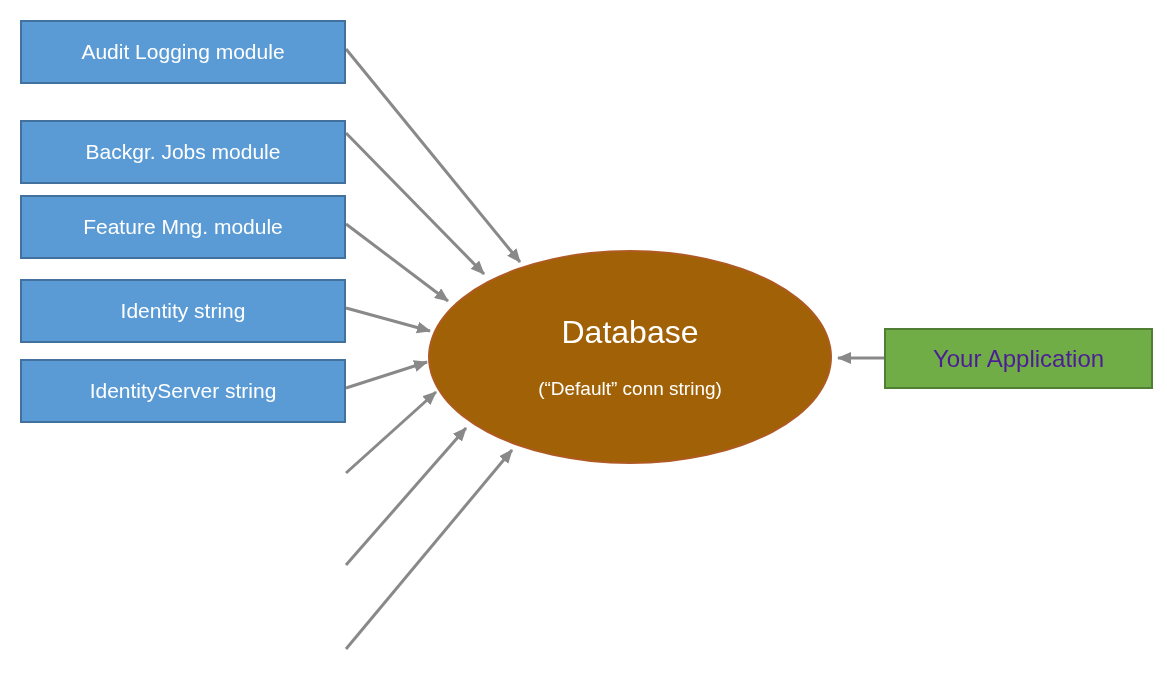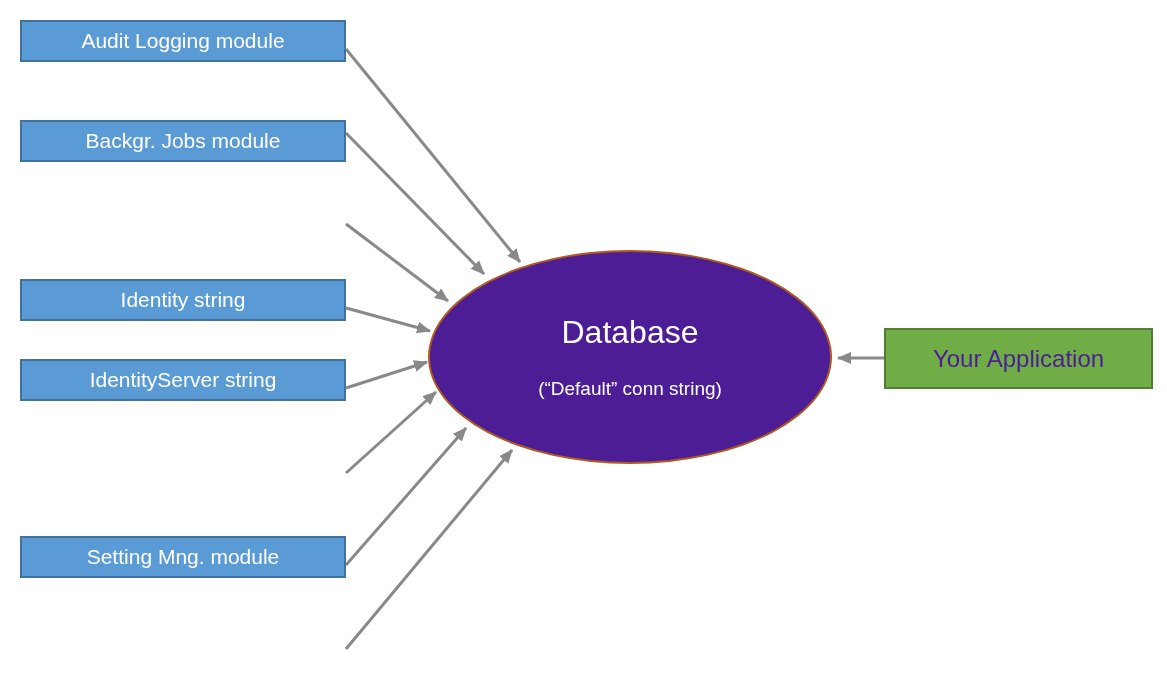--- a/index.html
+++ b/index.html
@@ -6,32 +6,32 @@
   body{font-family:"Liberation Sans", sans-serif;}
   .canvas{
     position:relative;
     width:1167px;height:694px;
     background:#ffffff;
     overflow:hidden;
   }
   .connectors{position:absolute;left:0;top:0;width:1167px;height:694px;}
   .module{
     position:absolute;
-    left:20px;width:326px;height:42px;
+    left:20px;width:326px;height:64px;
     background:#5B9BD5;
     border:2px solid #41719C;
     box-sizing:border-box;
     display:flex;align-items:center;justify-content:center;
     color:#ffffff;font-size:21px;
     text-align:center;
   }
   .db-ellipse{
     position:absolute;
     left:428px;top:250px;width:404px;height:214px;
-    background:#4c1d95;
+    background:#a16207;
     border:2px solid #AE5A21;
     border-radius:50%;
     box-sizing:border-box;
     display:flex;flex-direction:column;align-items:center;justify-content:center;
     color:#ffffff;text-align:center;
   }
   .db-title{font-size:32px;line-height:1.25;}
   .db-subtitle{font-size:19px;line-height:1.4;margin-top:24px;}
   .app-box{
     position:absolute;
@@ -67,28 +67,28 @@
       <line x1="884" y1="358" x2="838" y2="358" marker-end="url(#arrowhead)"></line>
     </g>
   </svg>
 
   <div class="module" style="top:20px">
       <span>Audit Logging module</span>
     </div>
   <div class="module" style="top:120px">
       <span>Backgr. Jobs module</span>
     </div>
+  <div class="module" style="top:195px">
+      <span>Feature Mng. module</span>
+    </div>
   <div class="module" style="top:279px">
       <span>Identity string</span>
     </div>
   <div class="module" style="top:359px">
       <span>IdentityServer string</span>
-    </div>
-  <div class="module" style="top:536px">
-      <span>Setting Mng. module</span>
     </div>
 
   <div class="db-ellipse">
     <div class="db-title">Database</div>
     <div class="db-subtitle">(“Default” conn string)</div>
   </div>
 
   <div class="app-box">
     <span>Your Application</span>
   </div>

